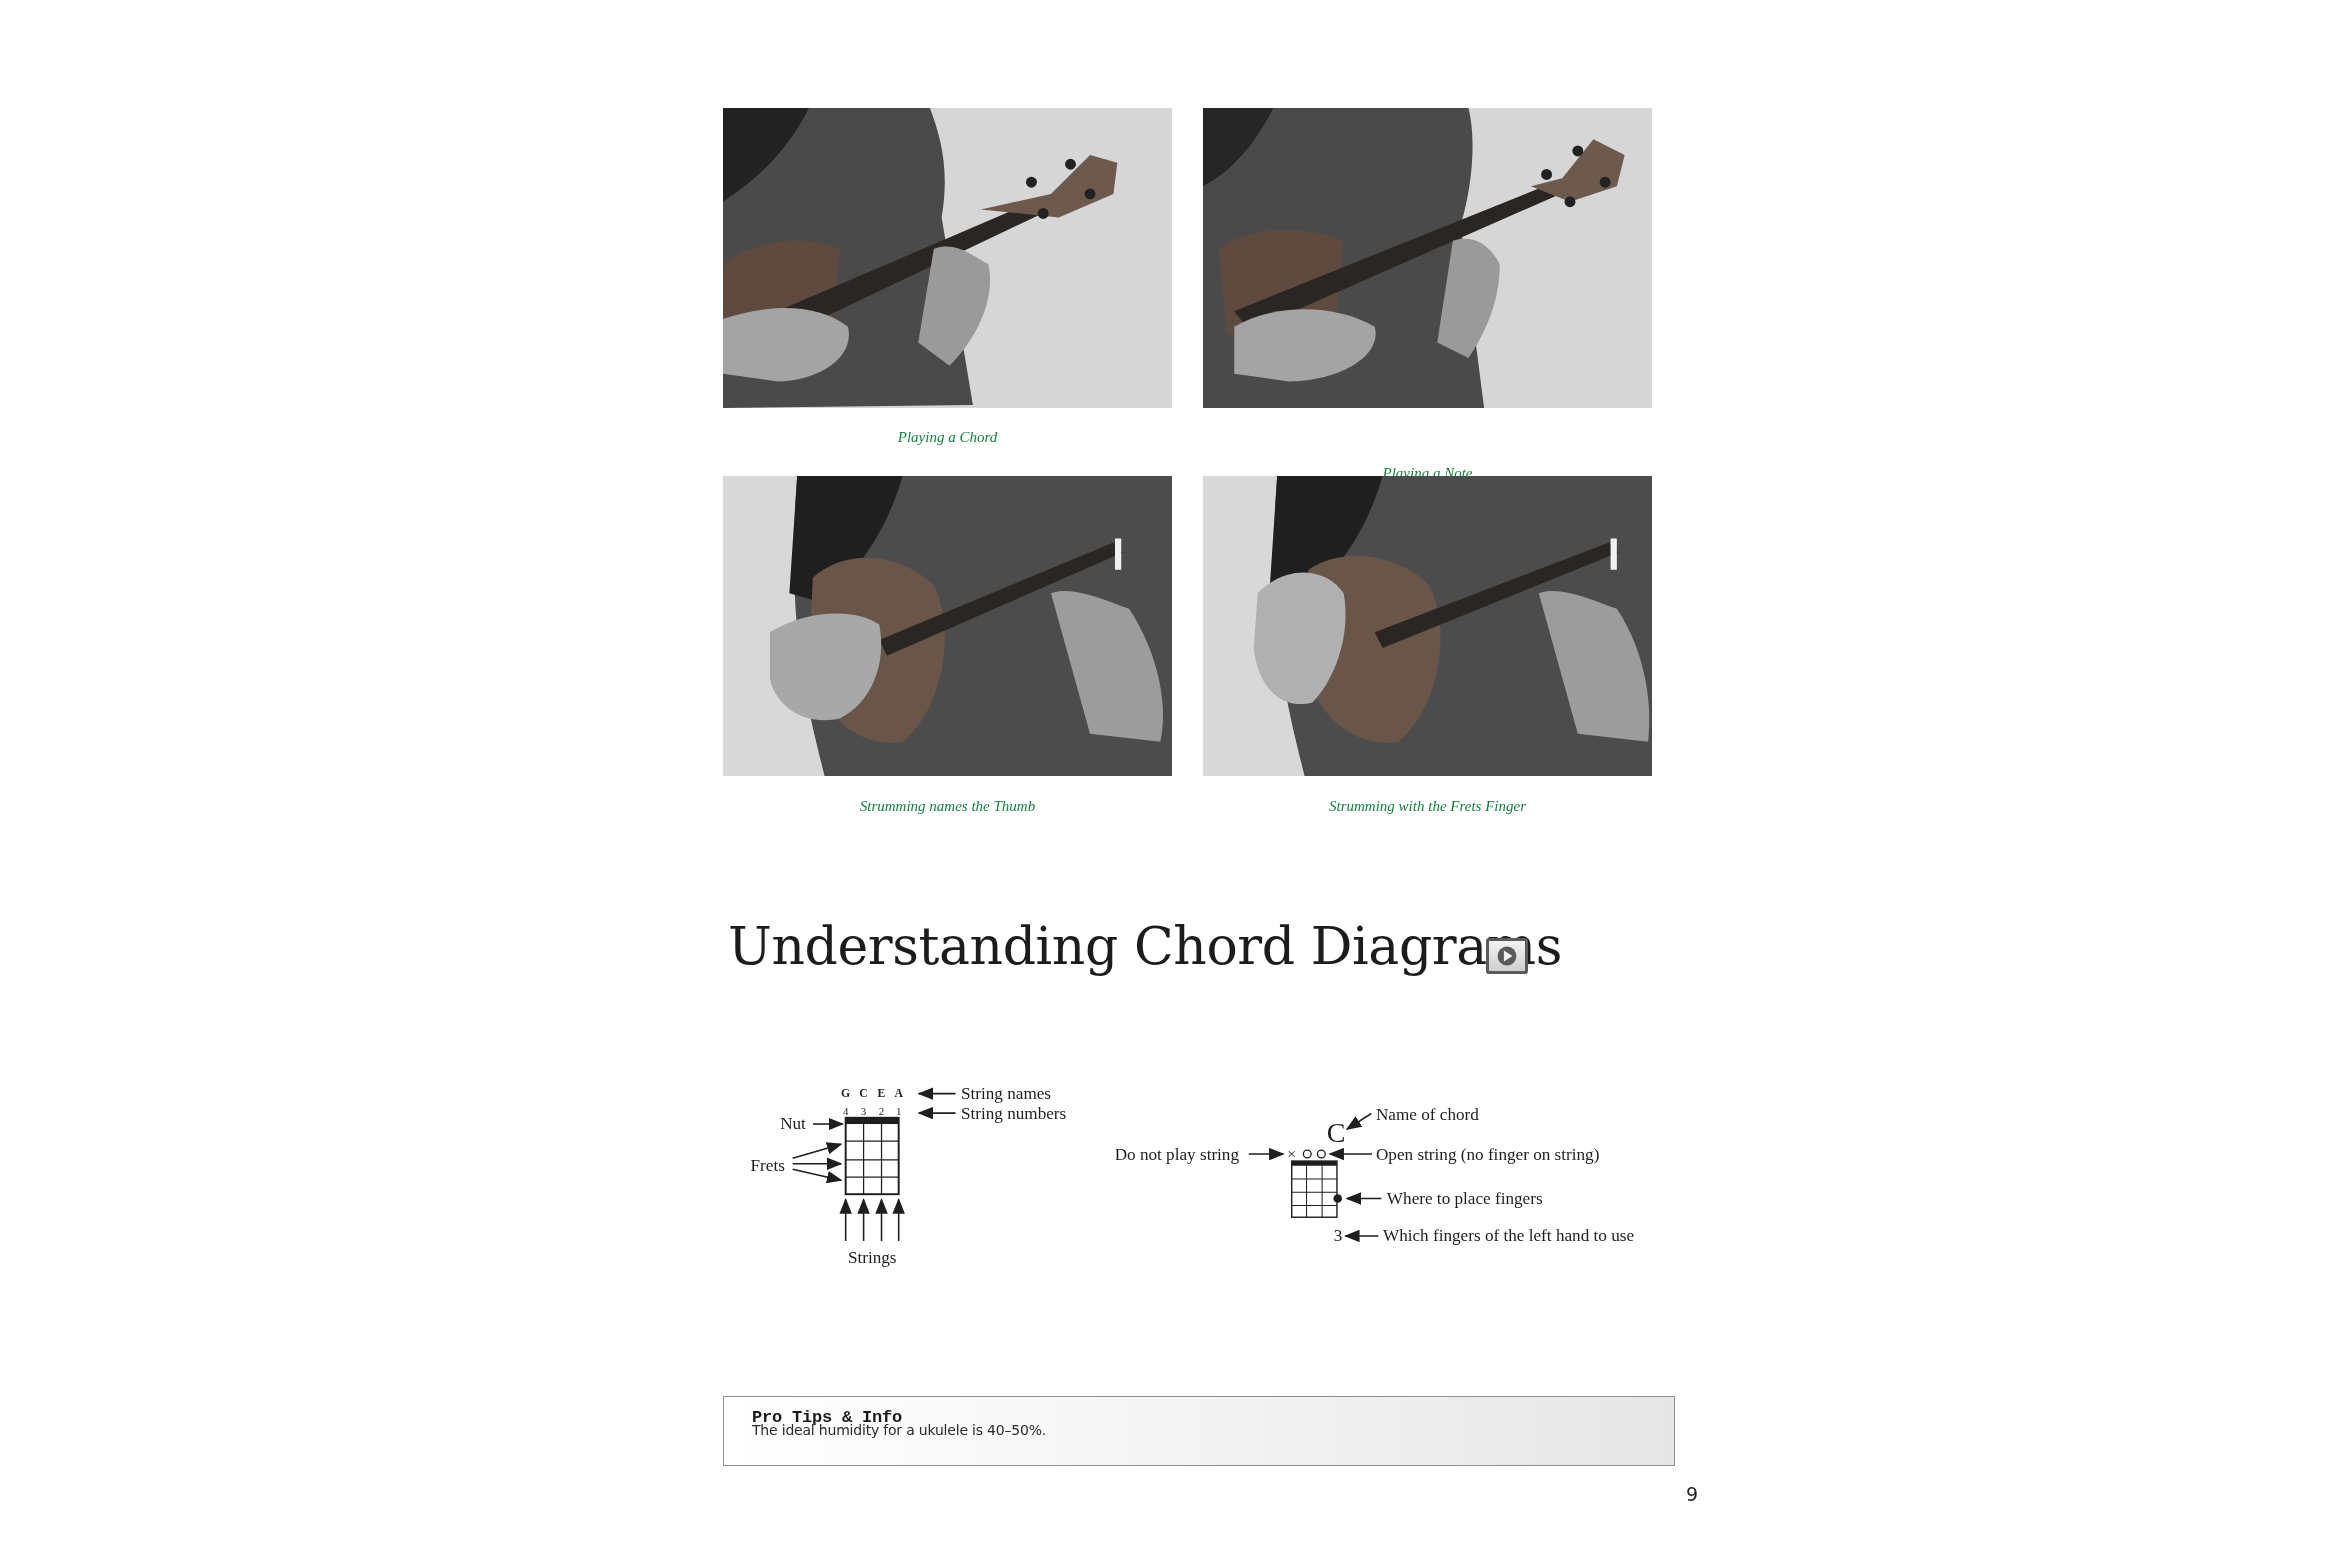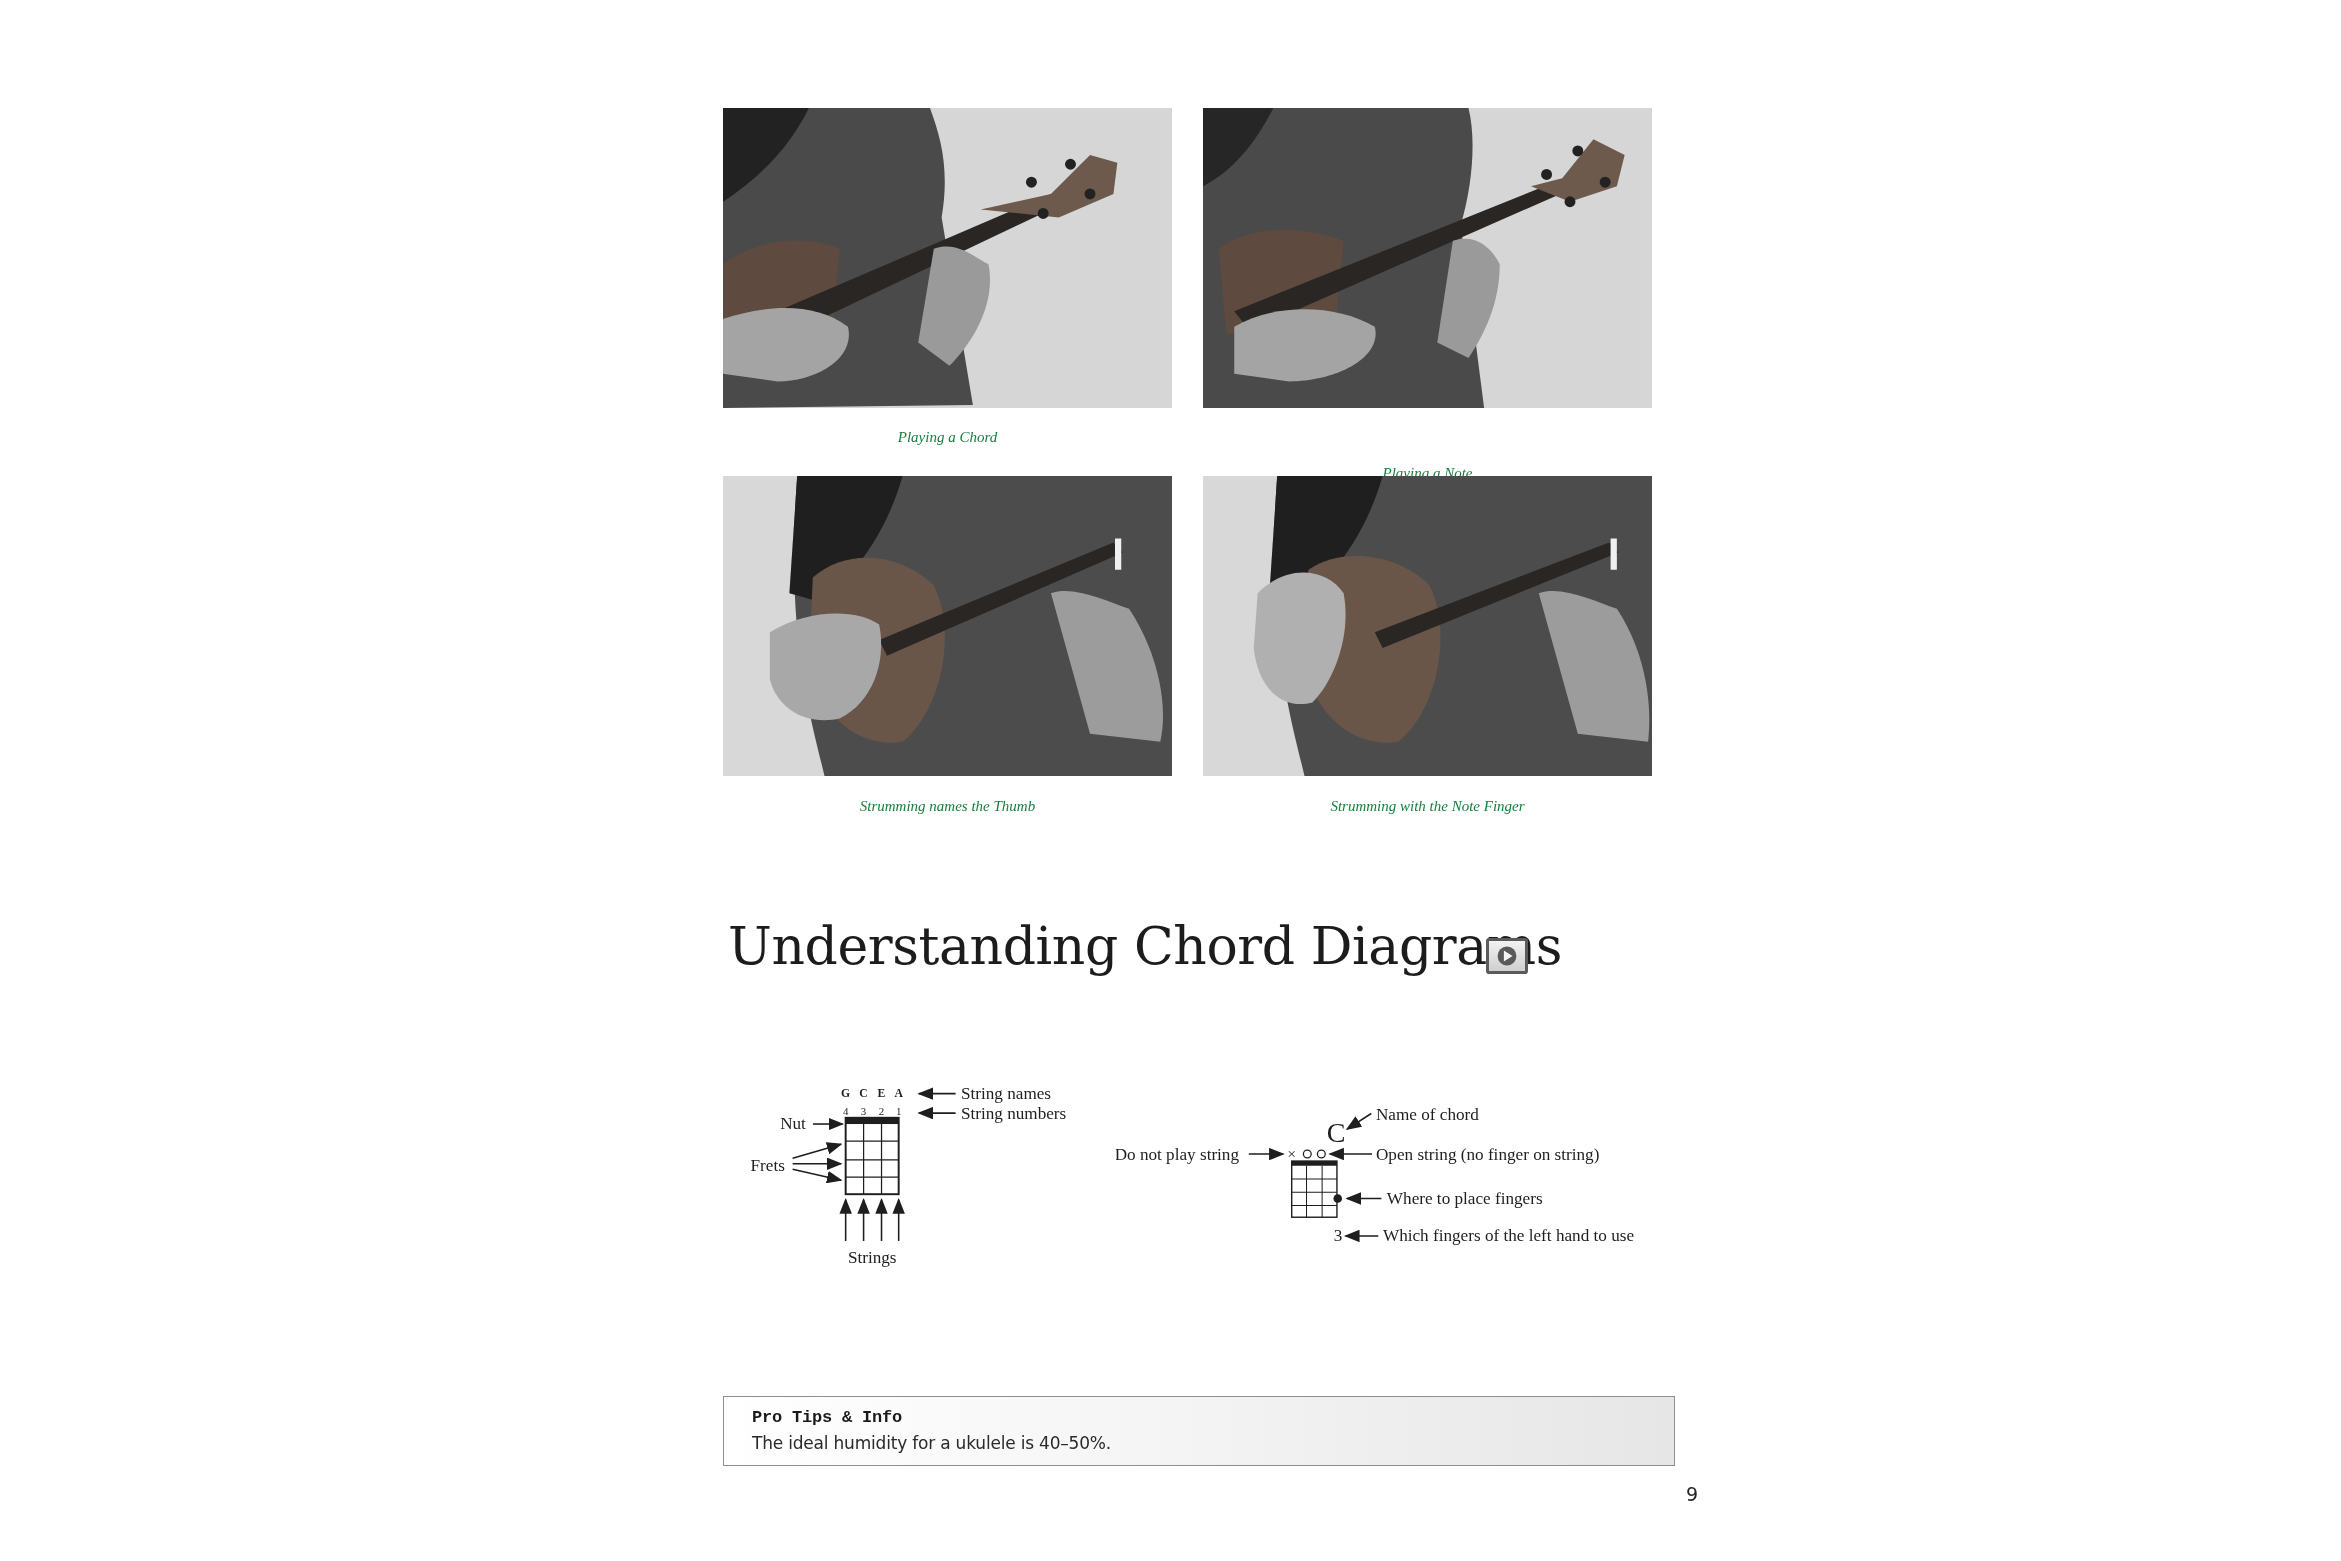--- a/index.html
+++ b/index.html
@@ -6,21 +6,21 @@
   body { width: 2342px; height: 1561px; position: relative; overflow: hidden; font-family: "DejaVu Serif", serif; color: #1e1e1e; }
   .photo { position: absolute; overflow: hidden; background: #d9d9d9; }
   .photo svg { width: 100%; height: 100%; display: block; }
   .caption { position: absolute; font-family: "Liberation Serif", serif; font-style: italic; font-size: 15px; color: #15803d; text-align: center; }
   .title { position: absolute; left: 728px; top: 920px; font-family: "DejaVu Serif", serif; font-size: 52px; color: #1c1c1c; letter-spacing: -0.4px; white-space: nowrap; line-height: 1; }
   .video-icon { position: absolute; left: 1486px; top: 938px; width: 42px; height: 36px; box-sizing: border-box; border: 3.1px solid #5b5b5b; border-radius: 3.1px; background: linear-gradient(#f2f2f2, #cfcfcf); }
   .diagram { position: absolute; }
   .diag-text { font-family: "Liberation Serif", serif; fill: #1e1e1e; }
   .tips { position: absolute; left: 723px; top: 1396px; width: 952px; height: 70px; box-sizing: border-box; border: 1.6px solid #8f8f8f; background: linear-gradient(90deg, #ffffff 0%, #f6f6f6 40%, #e6e6e6 100%); }
   .tips-title { position: absolute; left: 28px; top: 11px; font-family: Liberation Mono, monospace; font-weight: bold; font-size: 17px; color: #1a1a1a; letter-spacing: -0.2px; }
-  .tips-body { position: absolute; left: 28px; top: 36px; font-family: "DejaVu Sans", sans-serif; font-size: 17px; color: #2a2a2a; letter-spacing: -0.2px; }
+  .tips-body { position: absolute; left: 28px; top: 25px; font-family: "DejaVu Sans", sans-serif; font-size: 14px; color: #2a2a2a; letter-spacing: -0.2px; }
   .page-num { position: absolute; left: 1686px; top: 1483px; font-family: "DejaVu Sans", sans-serif; font-size: 19px; color: #222; }
 </style>
 </head>
 <body>
 
 <div class="photo" style="left:723px; top:108px; width:449px; height:300px;">
   <svg viewBox="0 0 575 384" preserveAspectRatio="none">
     <rect width="575" height="384" fill="#d6d6d6"></rect>
     <path d="M0 0 L265 0 C280 40 290 80 280 140 L320 380 L0 384 Z" fill="#4a4a4a"></path>
     <path d="M0 0 L110 0 C90 40 60 80 0 120 Z" fill="#222"></path>
@@ -74,21 +74,21 @@
     <rect width="575" height="384" fill="#d8d8d8"></rect>
     <path d="M95 0 L575 0 L575 384 L130 384 C110 300 80 200 95 0 Z" fill="#4c4c4c"></path>
     <path d="M95 0 L230 0 C210 70 170 130 120 160 L85 150 Z" fill="#1f1f1f"></path>
     <path d="M135 120 C180 90 250 100 290 140 C320 200 300 300 250 340 C190 350 140 300 130 240 Z" fill="#6a5648"></path>
     <path d="M220 200 L520 85 L532 98 L230 220 Z" fill="#2a2624"></path>
     <rect x="522" y="80" width="8" height="40" fill="#f0f0f0"></rect>
     <path d="M70 150 C110 110 160 120 180 150 C190 200 170 260 140 290 C100 300 70 270 65 220 Z" fill="#b0b0b0"></path>
     <path d="M430 150 C460 140 500 160 530 170 C570 230 575 300 570 340 L480 330 Z" fill="#9c9c9c"></path>
   </svg>
 </div>
-<div class="caption" style="left:1203px; top:798px; width:449px;">Strumming with the Note Finger</div>
+<div class="caption" style="left:1203px; top:798px; width:449px;">Strumming with the Frets Finger</div>
 
 <div class="title">Understanding Chord Diagrams</div>
 <div class="video-icon">
   <svg viewBox="0 0 46 38" width="36" height="30" style="display:block;">
     <circle cx="23" cy="19" r="12" fill="#5a5a5a"></circle>
     <path d="M19 12 L30 19 L19 26 Z" fill="#f4f4f4"></path>
   </svg>
 </div>
 
 <svg class="diagram" style="left:749px; top:1081px;" width="343" height="203" viewBox="0 0 440 260">

